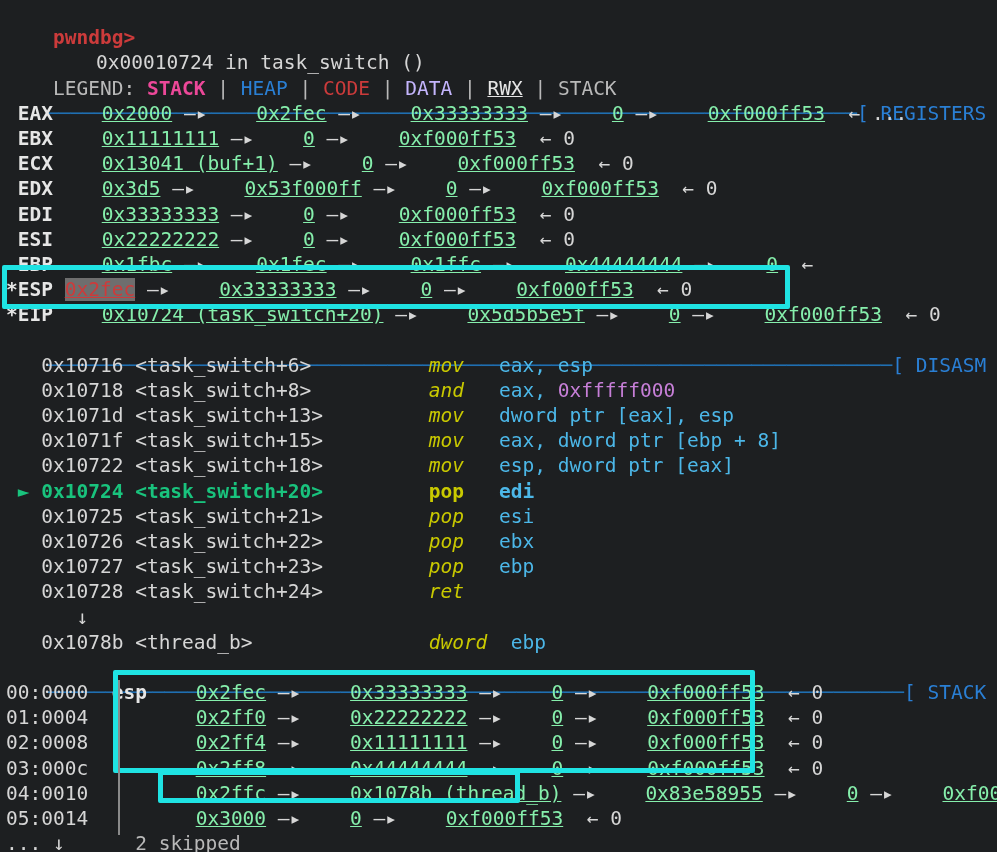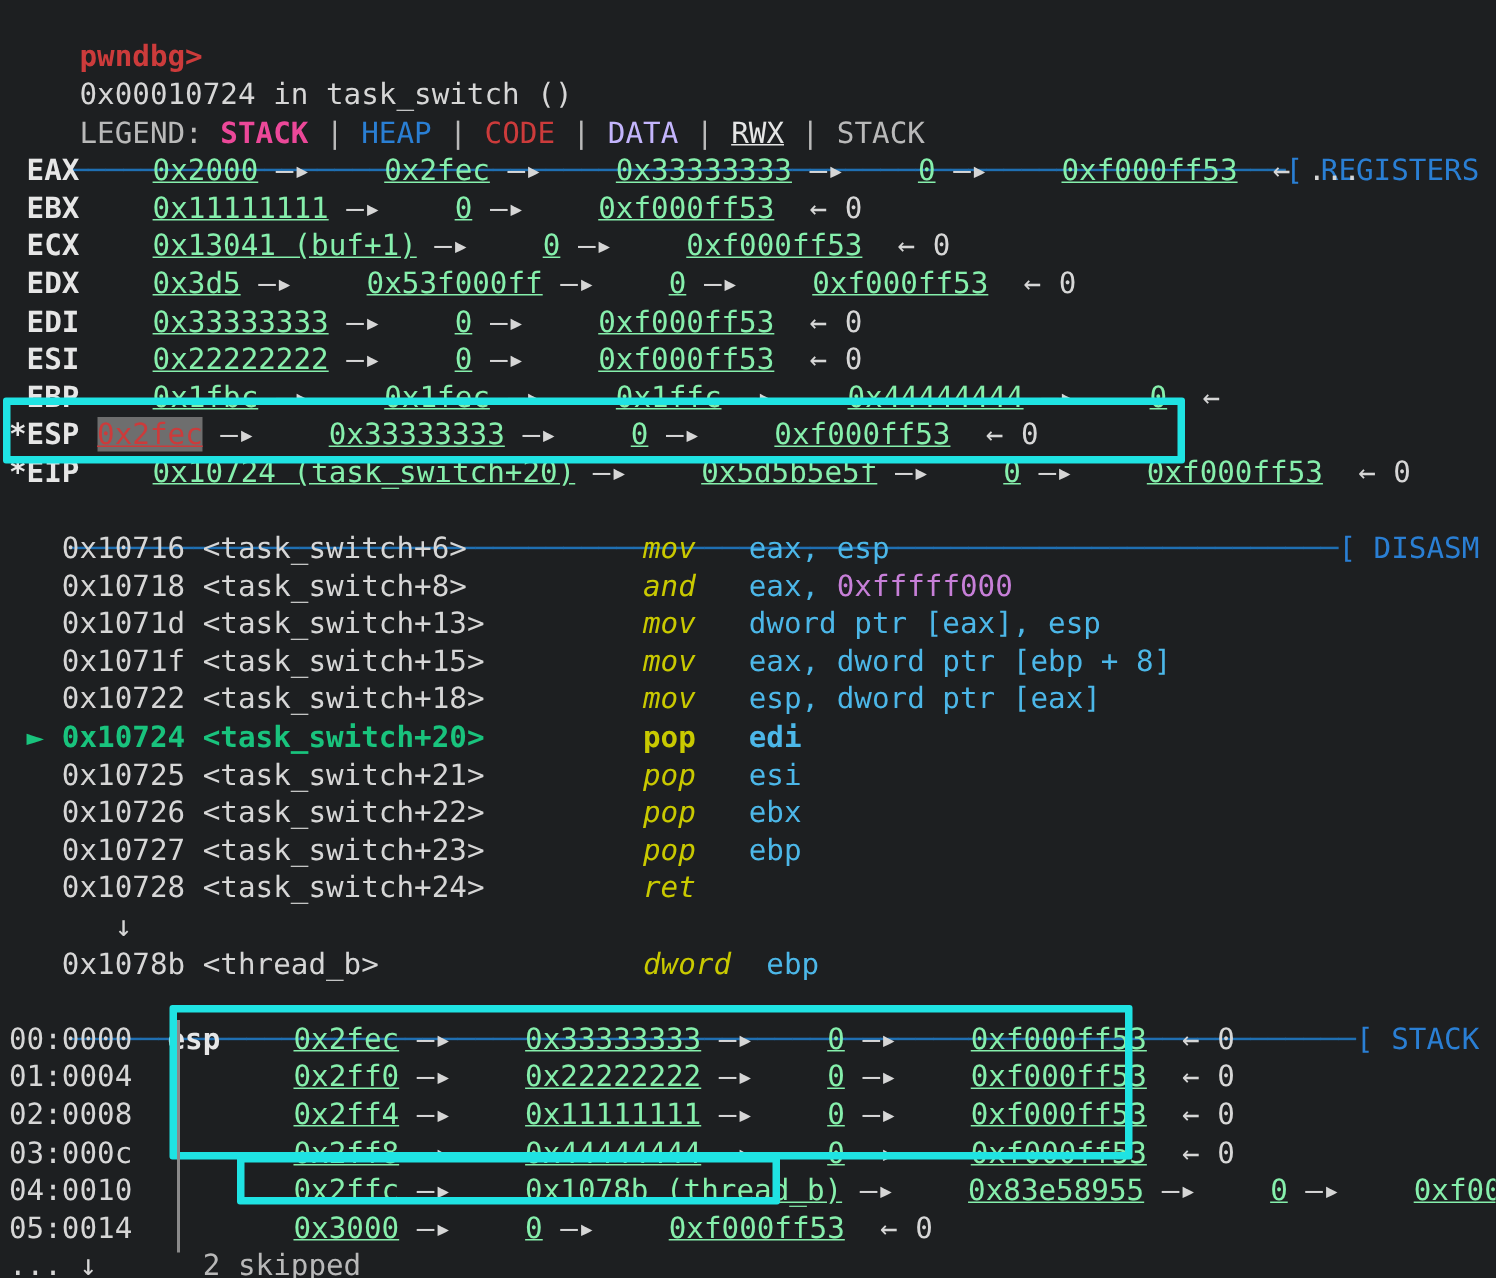--- a/index.html
+++ b/index.html
@@ -24,21 +24,21 @@
     padding: 0;
   }
   .line {
     white-space: pre;
     height: 25.2px;
     padding-left: 6px;
   }
 
   
   .c-prompt   { color: #cc3b3b; font-weight: bold; }
-  .c-white    { color: #d6d6d6; }
+  .c-white    { color: #d6d6d6; margin-left: 43px; }
   .c-gray     { color: #b9b9b9; }
   .c-yellow   { color: #ec4899; font-weight: bold; }
   .c-blue     { color: #2a7fd4; }
   .c-red      { color: #cc3b3b; }
   .c-magenta  { color: #c4b5fd; }
   .c-rwx      { color: #e5e5e5; text-decoration: underline; }
   .c-sep      { color: #1f6fb2; }
   .c-hdr      { color: #2a7fd4; }
   .c-reg      { color: #e6e6e6; font-weight: bold; }
   .c-val      { color: #86efac; text-decoration: underline; margin-left: 37px; }

